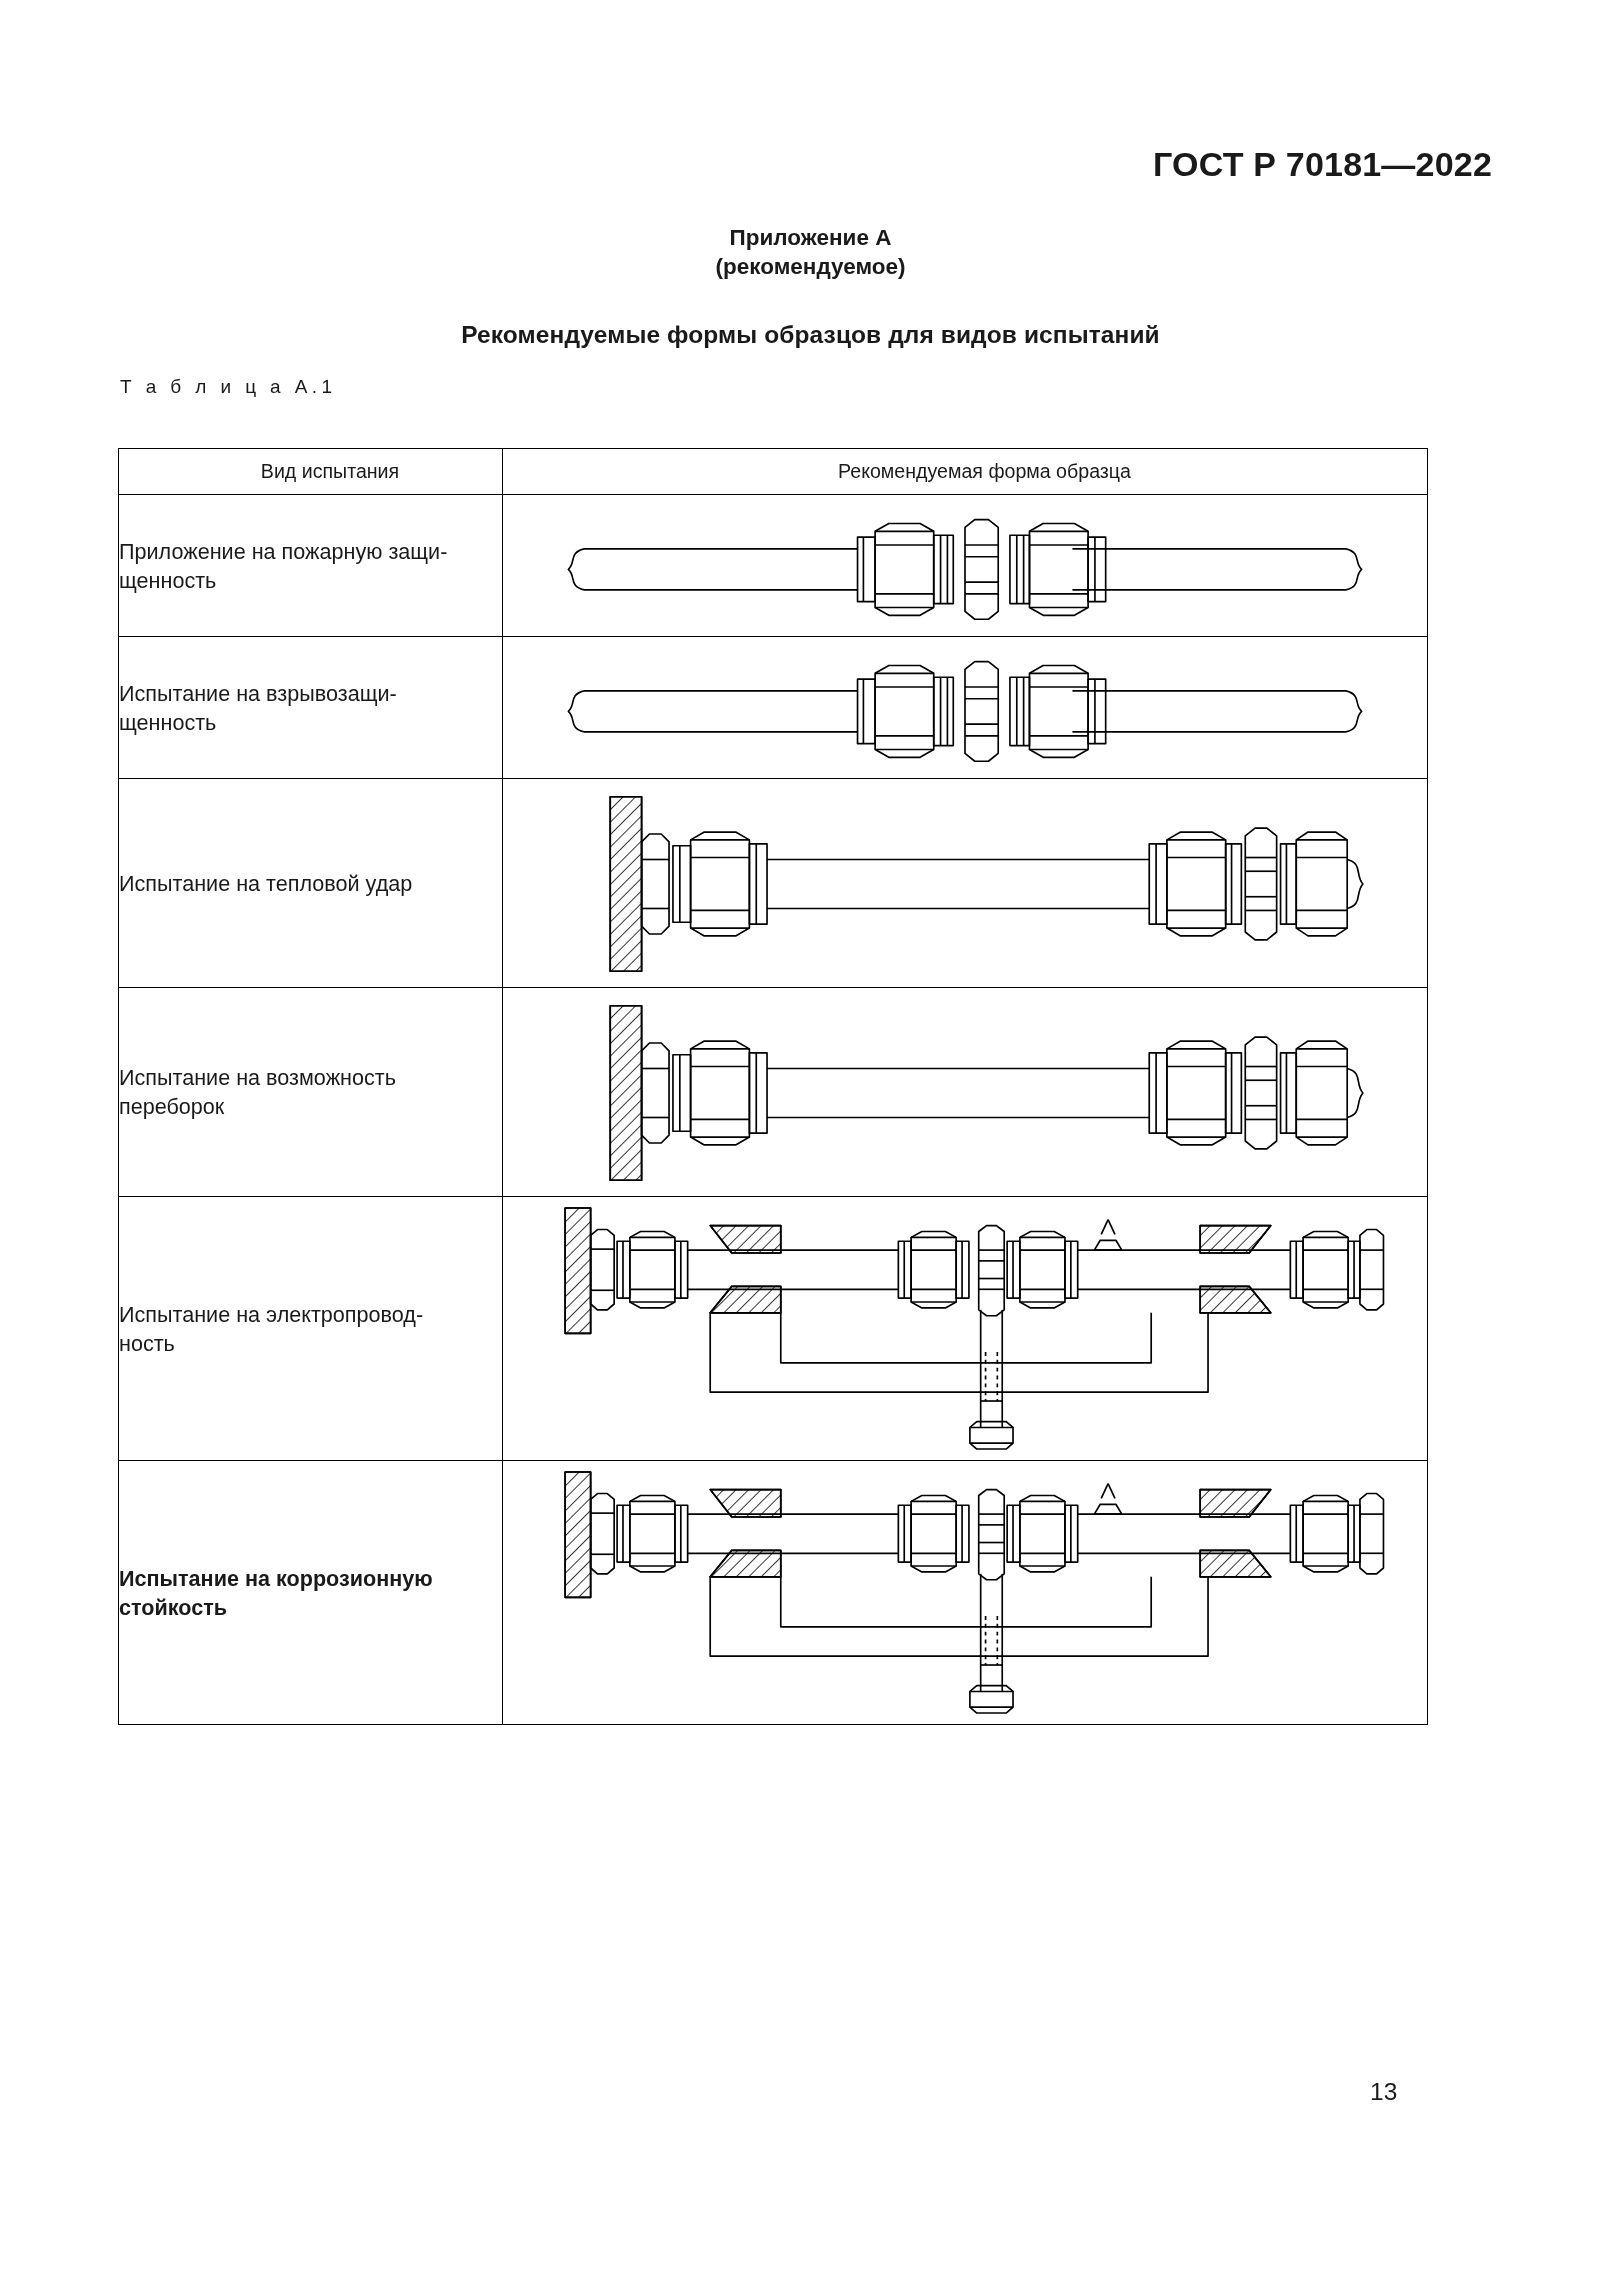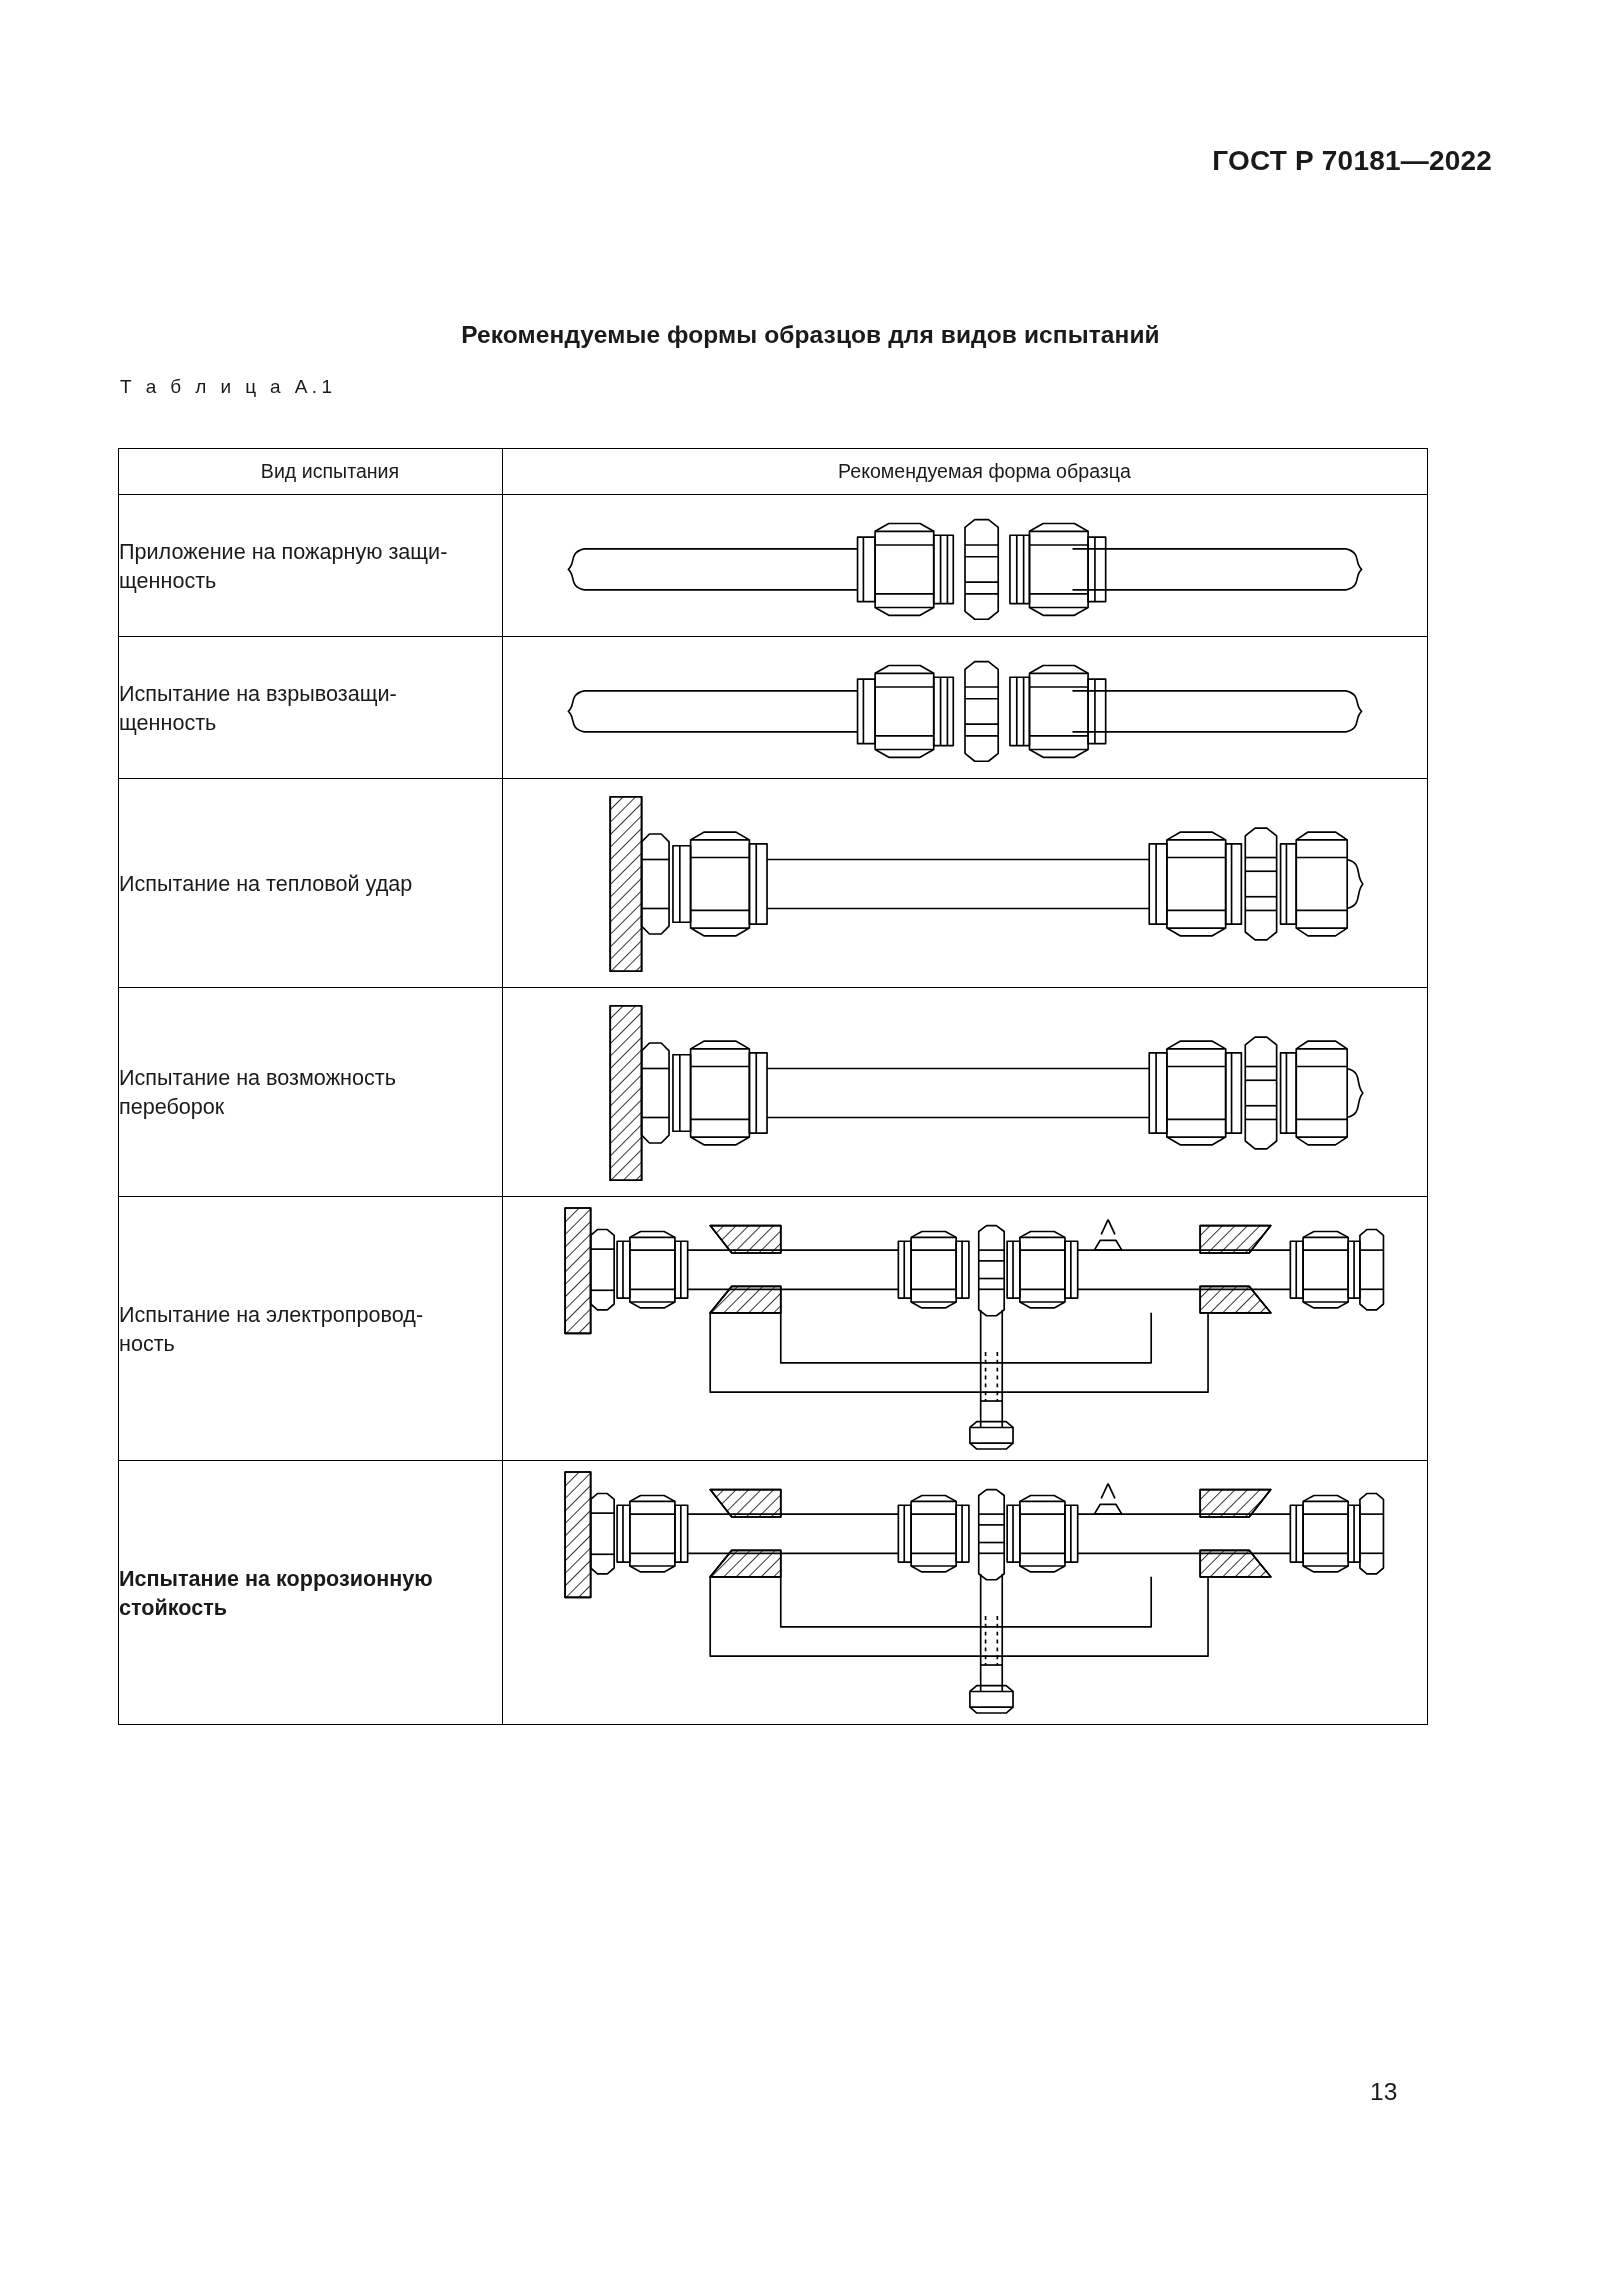--- a/index.html
+++ b/index.html
@@ -20,21 +20,21 @@
     position: absolute;
     inset: 0;
     background: #ffffff;
   }
 
   
   .doc-header {
     position: absolute;
     top: 145px;
     right: 129px;
-    font-size: 28px;
+    font-size: 34px;
     font-weight: bold;
     letter-spacing: 0.2px;
     white-space: nowrap;
   }
 
   
   .annex-block {
     position: absolute;
     top: 223px;
     left: 0;
@@ -117,20 +117,24 @@
     font-size: 24.5px;
   }
 </style>
 </head>
 <body>
 
 <div class="page">
 
   <div class="doc-header">ГОСТ Р 70181—2022</div>
 
+  <div class="annex-block">
+    <div class="annex-title">Приложение А</div>
+    <div class="annex-sub">(рекомендуемое)</div>
+  </div>
 
   <div class="section-title">Рекомендуемые формы образцов для видов испытаний</div>
 
   <div class="table-caption">Т а б л и ц а   А.1</div>
 
   <table class="spec-table">
     <colgroup>
       <col class="col-kind">
       <col class="col-form">
     </colgroup>

